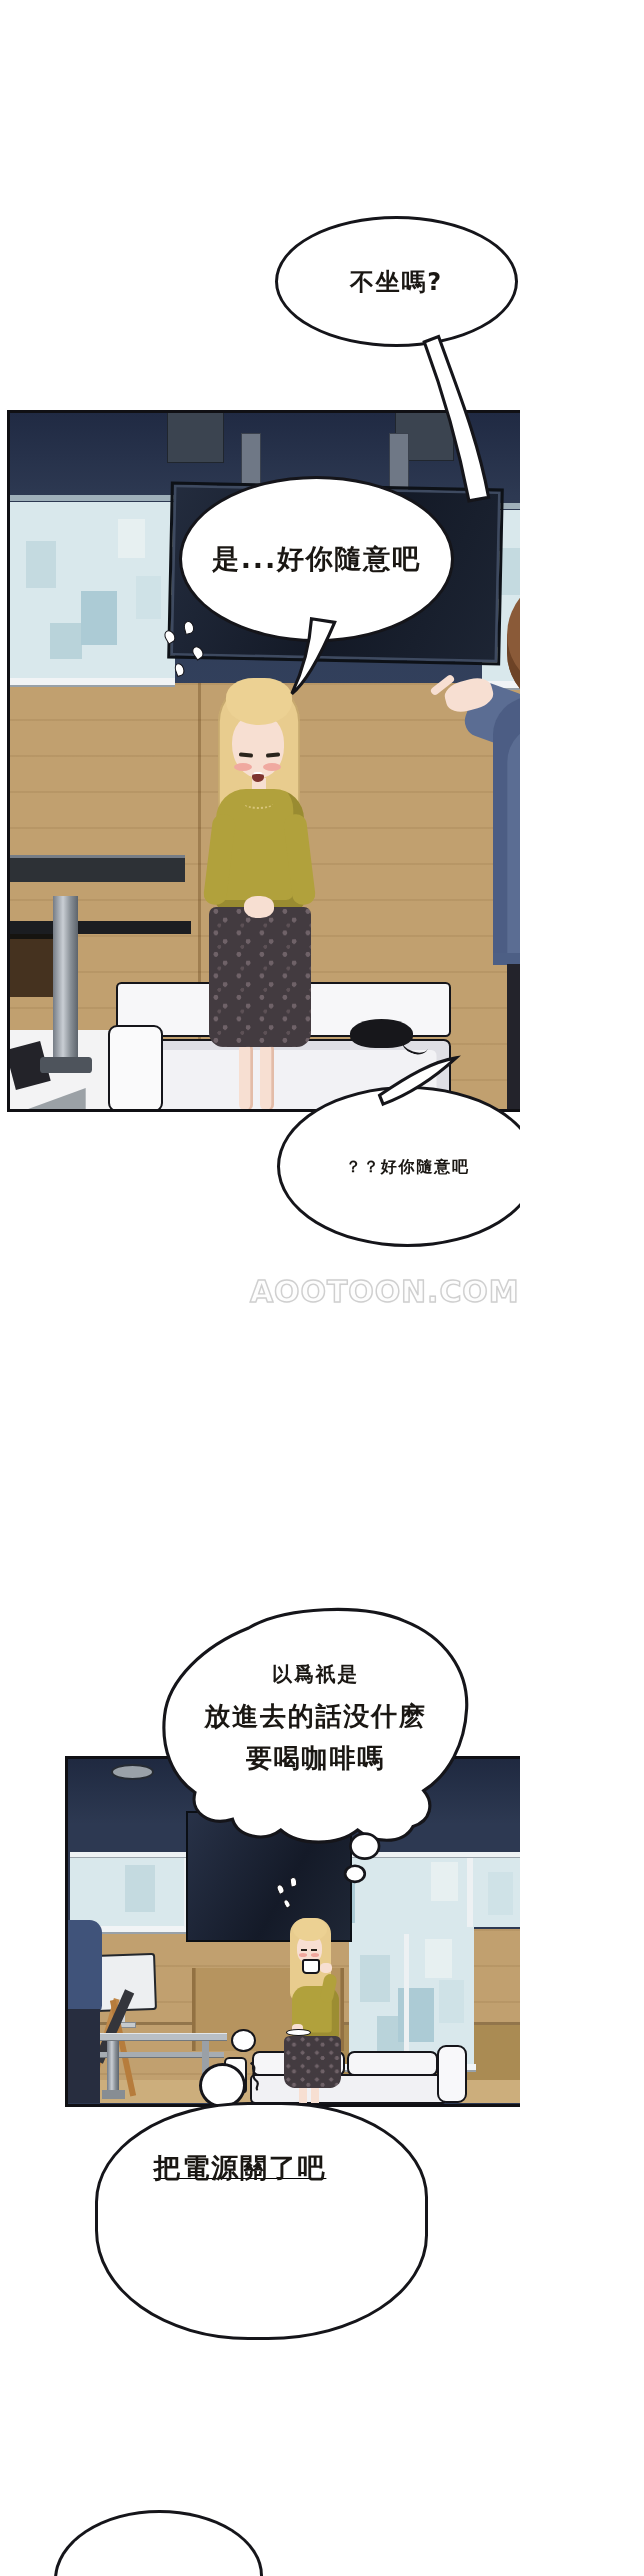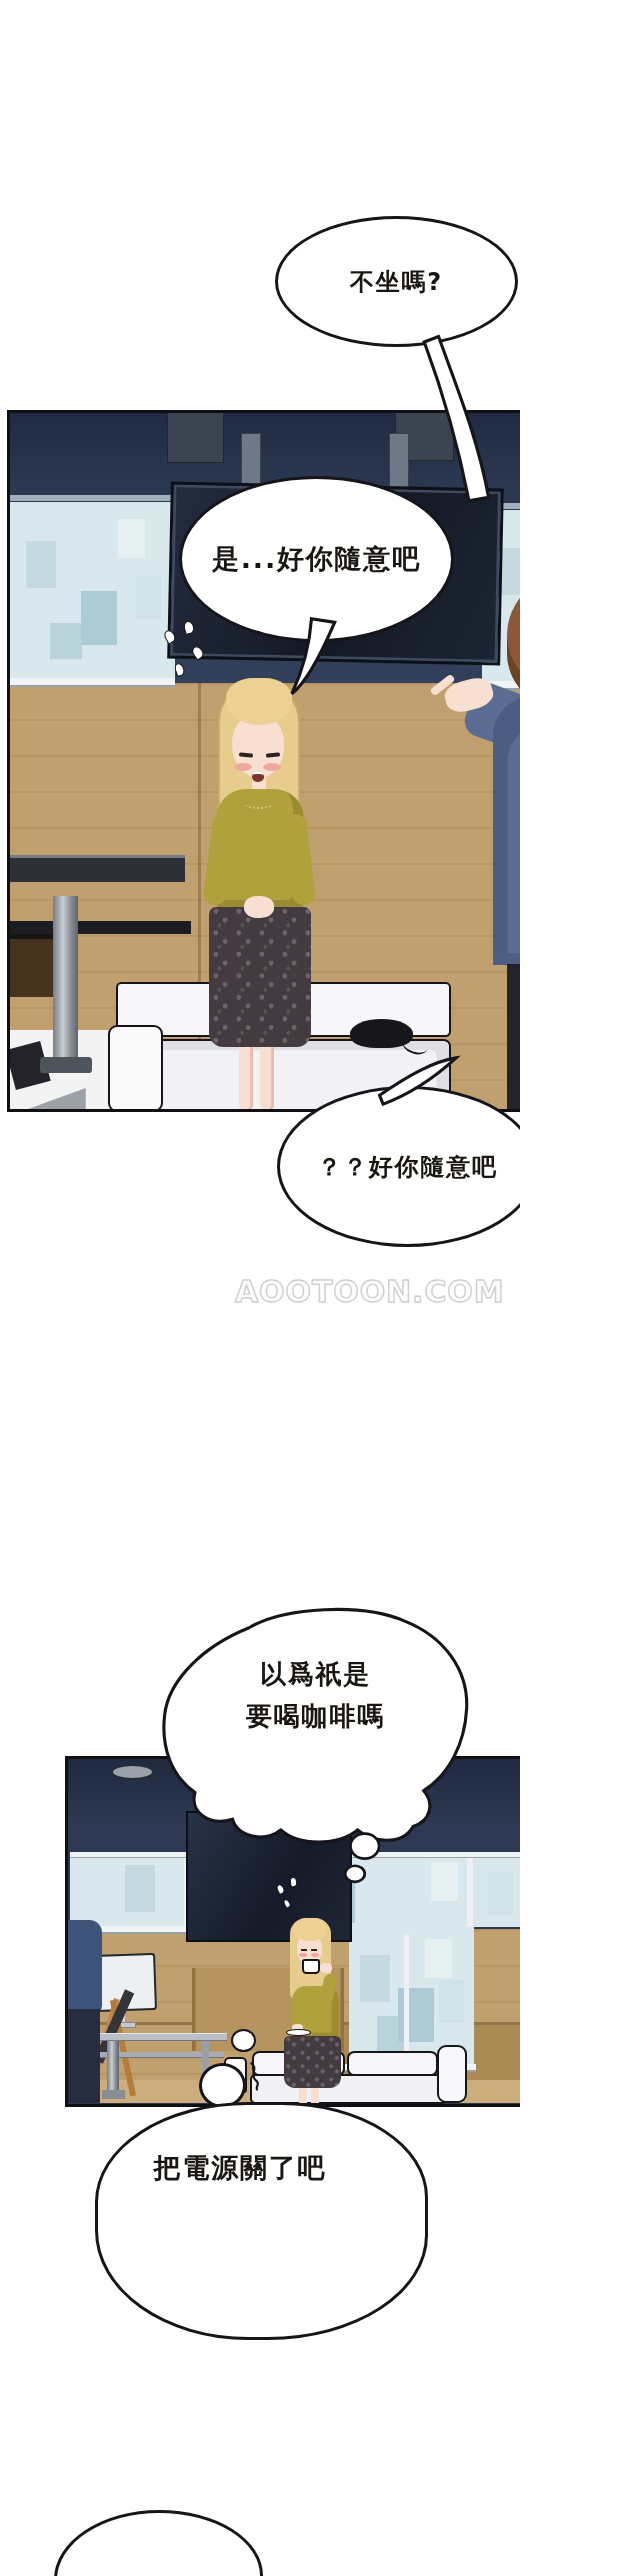--- a/index.html
+++ b/index.html
@@ -127,39 +127,40 @@
   <div class="abs bubble ellipse" style="left:179px;top:476px;width:275px;height:166px;z-index:20;">
     <span class="btxt" style="font-size:27px;">是...好你隨意吧</span>
   </div>
 
   <div class="abs" style="left:376px;top:1054px;width:89px;height:54px;z-index:31;">
     <svg width="89" height="54" viewBox="0 0 100 60">
       <path d="M8,56 C40,44 66,26 90,4 C64,8 36,24 4,46 Z" fill="#ffffff" stroke="#15151a" stroke-width="3.5"></path>
     </svg>
   </div>
   <div class="abs bubble ellipse" style="left:277px;top:1086px;width:261px;height:161px;z-index:30;">
-    <span class="btxt" style="font-size:24px;">？？好你隨意吧</span>
-  </div>
-
-  <div class="abs wm" style="left:235px;top:1274px;width:224px;height:43px;font-size:30px;z-index:40;">
+    <span class="btxt" style="font-size:16px;">？？好你隨意吧</span>
+  </div>
+
+  <div class="abs wm" style="left:250px;top:1274px;width:224px;height:43px;font-size:30px;z-index:40;">
     <span>AOOTOON.COM</span>
   </div>
 
   <div class="abs" style="left:150px;top:1603px;width:333px;height:286px;z-index:22;">
     <svg width="333" height="286" viewBox="0 0 372 320">
       <path d="M110,28 C150,4 238,0 284,20 C330,38 356,76 354,118 C352,158 334,192 306,210
                C318,224 314,244 294,250 C282,272 248,268 232,254 C210,272 166,272 146,254
                C128,268 98,262 92,242 C66,250 44,234 50,212 C24,194 12,162 16,126
                C20,86 60,48 110,28 Z" fill="#ffffff" stroke="#15151a" stroke-width="3.5"></path>
       <ellipse cx="240" cy="272" rx="16" ry="14" fill="#ffffff" stroke="#15151a" stroke-width="3"></ellipse>
       <ellipse cx="229" cy="303" rx="11" ry="9" fill="#ffffff" stroke="#15151a" stroke-width="3"></ellipse>
     </svg>
   </div>
   <div class="abs" style="left:186px;top:1653px;width:259px;text-align:center;z-index:23;">
-    <div class="btxt" style="font-size:26px;line-height:42px;">以爲祇是</div>
+    <div class="btxt" style="font-size:20px;line-height:42px;">以爲祇是</div>
+    <div class="btxt" style="font-size:26px;line-height:42px;">放進去的話没什麽</div>
     <div class="btxt" style="font-size:26px;line-height:42px;">要喝咖啡嗎</div>
   </div>
 
   <div class="abs panel" style="left:65px;top:1756px;width:500px;height:351px;border:3.1px solid #101014;z-index:10;">
 
     <div class="abs" style="left:0;top:0;width:494px;height:100px;background:linear-gradient(#1f2940,#2d3952 65%);"></div>
     <div class="abs" style="left:43px;top:5.4px;width:43px;height:16px;background:#9aa1a8;border:2.2px solid #262b33;border-radius:50%;"></div>
     <div class="abs" style="left:456px;top:1.8px;width:36px;height:14.3px;background:#9aa1a8;border:2.2px solid #262b33;border-radius:50%;"></div>
 
     <div class="abs wood" style="left:0;top:170px;width:494px;height:174px;"></div>
@@ -231,20 +232,20 @@
     <div class="abs" style="left:460px;top:113px;width:39px;height:39px;background:#1d1d22;border-radius:50% 45% 40% 40%;z-index:6;"></div>
     <div class="abs" style="left:453px;top:143px;width:45px;height:106px;background:#97302c;border-radius:21.5px 0 0 7.2px;box-shadow:inset 9px 12.5px 0 rgba(90,20,18,.45);z-index:6;"></div>
     <div class="abs" style="left:456px;top:245px;width:41px;height:99px;background:#8b8b9b;z-index:6;"></div>
   </div>
 
   <div class="abs tcirc" style="left:231px;top:2029px;width:25px;height:23px;z-index:38;"></div>
   <div class="abs tcirc" style="left:199px;top:2063px;width:47px;height:45px;border-width:3.1px;z-index:38;"></div>
 
   <div class="abs bubble" style="left:95px;top:2102px;width:333px;height:238px;border-radius:46% 44% 48% 46% / 42% 40% 44% 46%;z-index:39;">
   </div>
-  <div class="abs" style="left:106px;top:2148px;width:268px;text-align:center;z-index:40;">
+  <div class="abs" style="left:106px;top:2148px;width:268px;text-align:center;z-index:40;text-decoration:underline;">
     <span class="btxt" style="font-size:27px;">把電源關了吧</span>
   </div>
 
   <div class="abs" style="left:54px;top:2510px;width:209px;height:107px;background:#fff;border:3.1px solid #15151a;border-bottom:none;border-radius:106px 104px 0 0 / 70px 66px 0 0;z-index:20;"></div>
 
 </div>
 
 
 </body></html>

